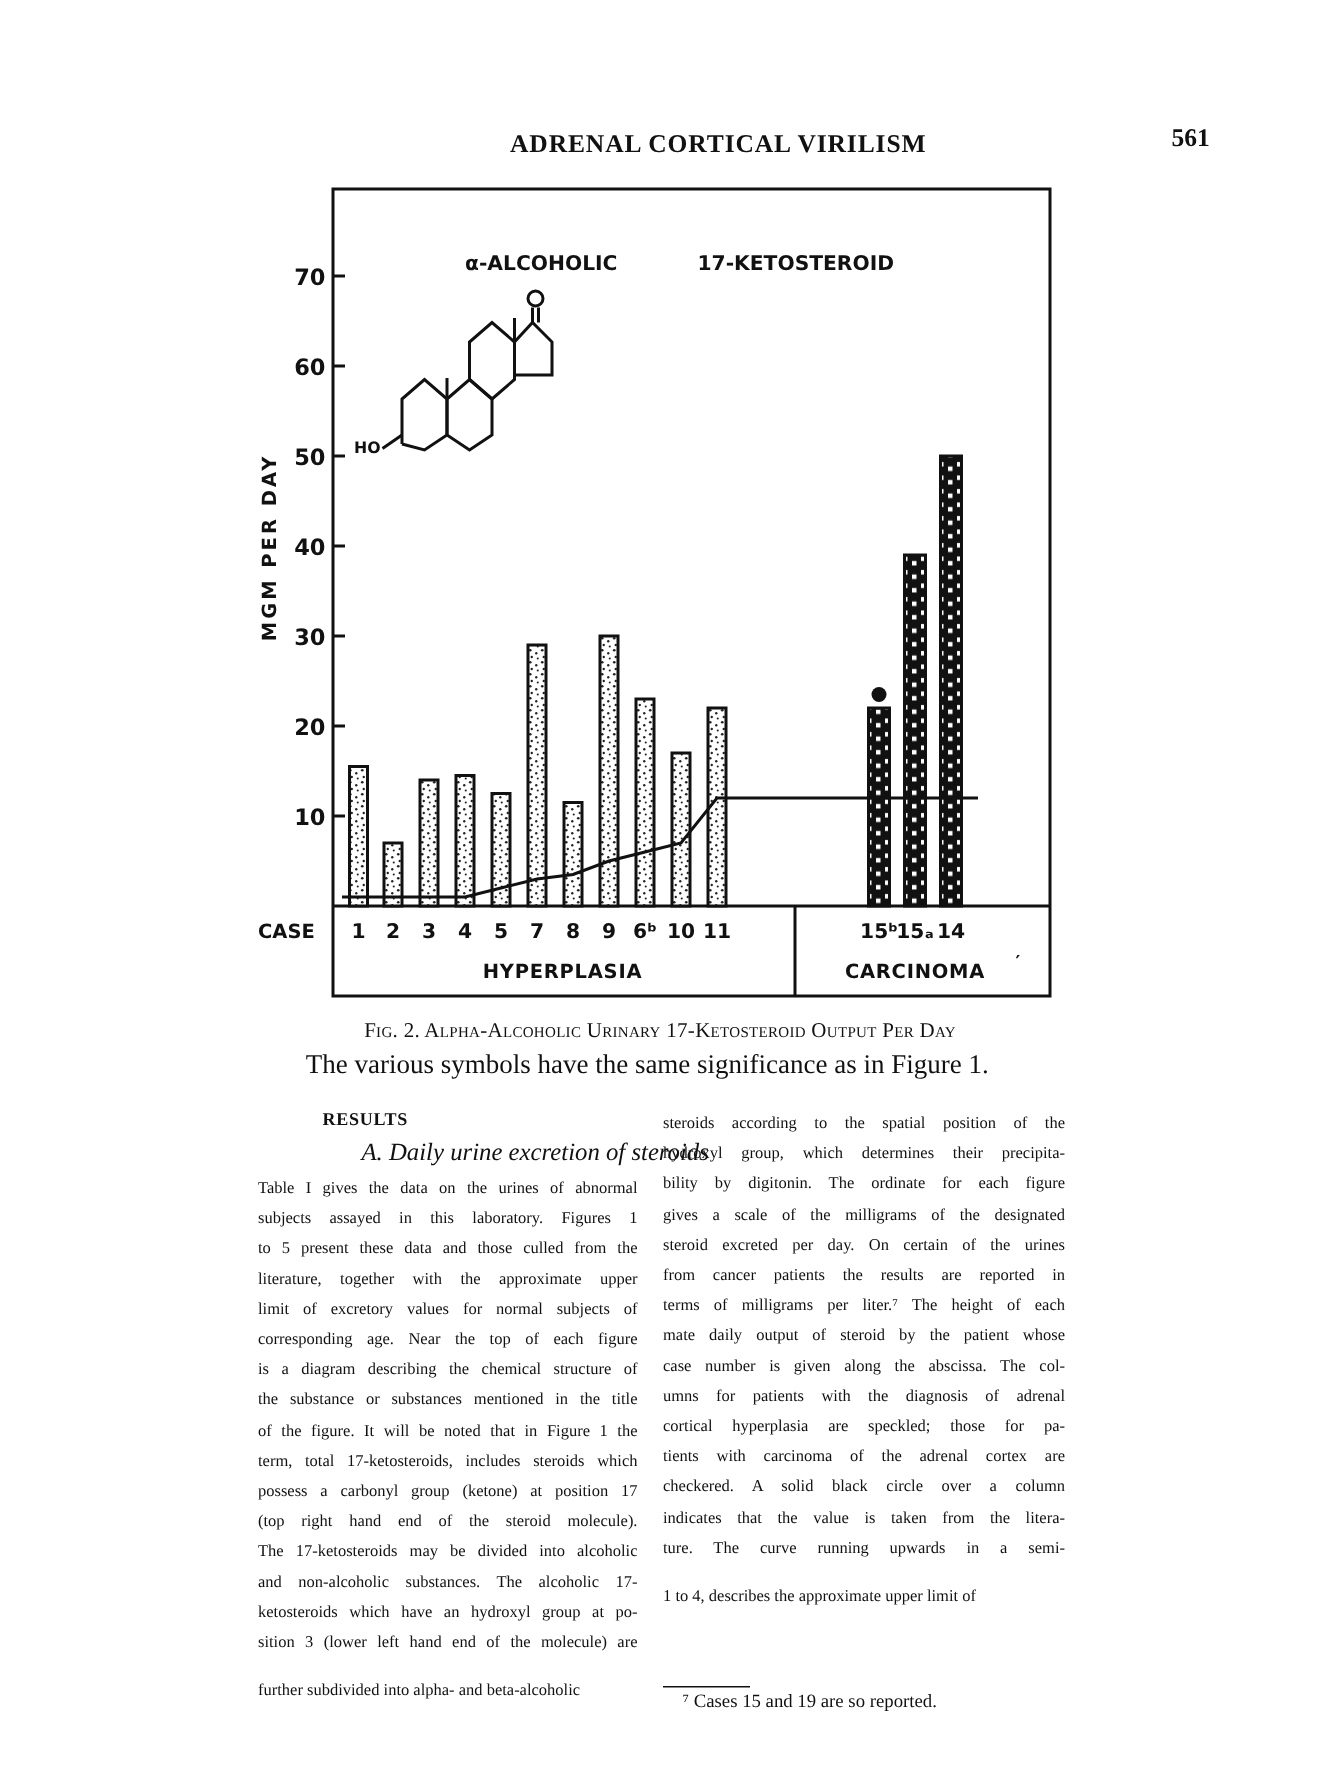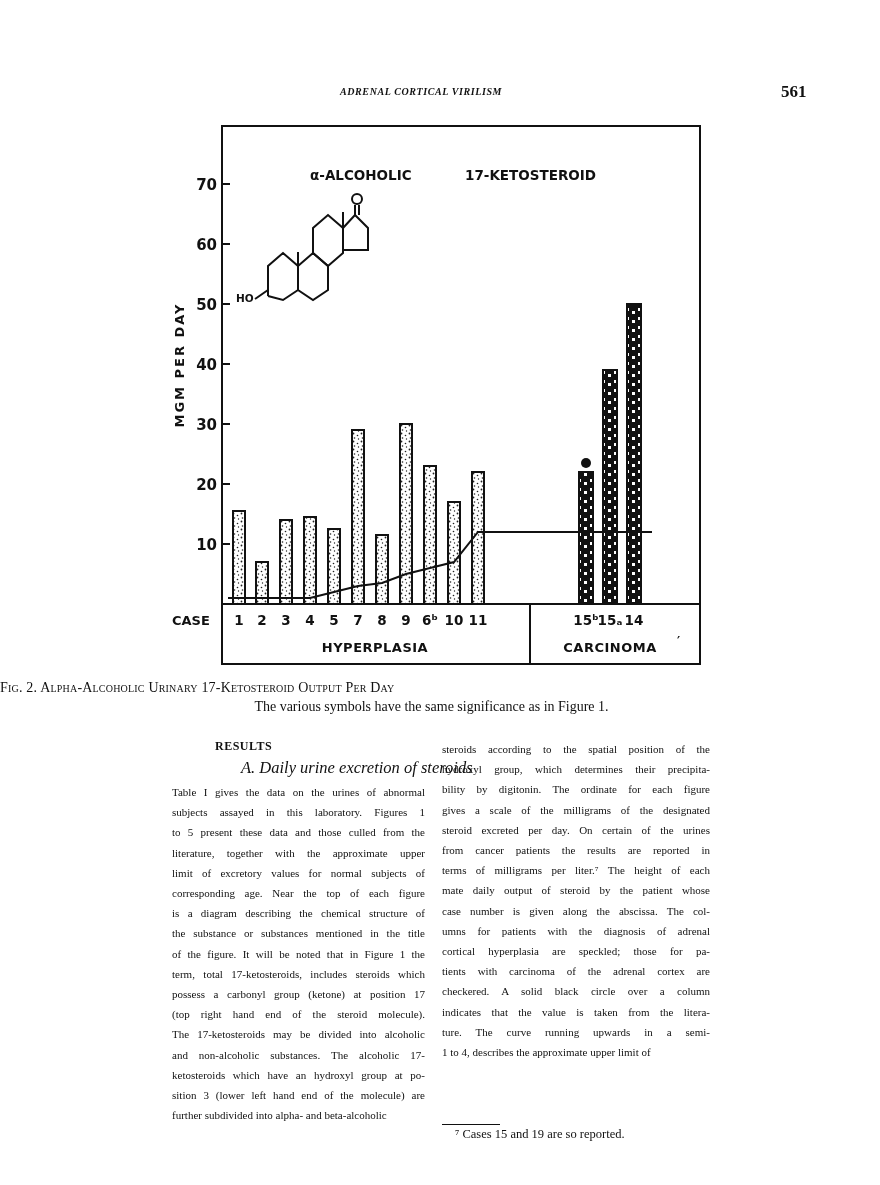--- a/index.html
+++ b/index.html
@@ -1,29 +1,29 @@
 <!DOCTYPE html>
 <html><head>
 <meta charset="utf-8">
 <style>
   html, body { margin: 0; padding: 0; background: #ffffff; }
   body { width: 880px; height: 1185px; position: relative; overflow: hidden; color: #111; }
   .serif { font-family: "Liberation Serif", "DejaVu Serif", serif; }
-  #running-head { position: absolute; left: 340px; top: 86px; font-size: 10px; letter-spacing: 0.6px; font-weight: bold; font-style: italic; }
+  #running-head { position: absolute; left: 340px; top: 86px; font-size: 17px; letter-spacing: 0.6px; font-weight: bold; }
   #page-number { position: absolute; left: 781px; top: 82px; font-size: 17px; font-weight: bold; }
   #figure { position: absolute; left: 0; top: 0; }
-  #caption-title { position: absolute; left: 0; width: 880px; top: 680px; font-size: 14px; font-variant: small-caps; letter-spacing: 0.2px; }
-  #caption-sub { position: absolute; left: 0; width: 863px; text-align: center; top: 699px; font-size: 14px; }
+  #caption-title { position: absolute; left: 0; width: 880px; text-align: center; top: 680px; font-size: 14px; font-variant: small-caps; letter-spacing: 0.2px; }
+  #caption-sub { position: absolute; left: 0; width: 863px; text-align: center; top: 699px; font-size: 18px; }
   #section-heading { position: absolute; left: 215px; top: 739px; font-size: 12px; font-weight: bold; letter-spacing: 0.5px; }
   #subsection-heading { position: absolute; left: 225px; top: 758px; font-size: 16.5px; font-style: italic; margin-left: 16px; }
   .col { position: absolute; font-size: 11px; line-height: 20.2px; text-align: justify; }
   #col-left { left: 172px; top: 782px; width: 253px; }
   #col-right { left: 442px; top: 739px; width: 268px; }
   .line { display: block; text-align-last: justify; white-space: nowrap; }
-  .line.last { text-align-last: left; }
+  .line.last { text-align-last: left; margin-top: 12px; }
   #footnote-rule { position: absolute; left: 442px; top: 1124px; width: 58px; height: 1px; background: #111; }
   #footnote { position: absolute; left: 455px; top: 1127px; font-size: 12.5px; }
   svg text { font-family: "DejaVu Sans", "Liberation Sans", sans-serif; font-weight: bold; fill: #111; }
 </style>
 </head>
 <body>
 
 <div id="running-head" class="serif">ADRENAL CORTICAL VIRILISM</div>
 <div id="page-number" class="serif">561</div>
 

